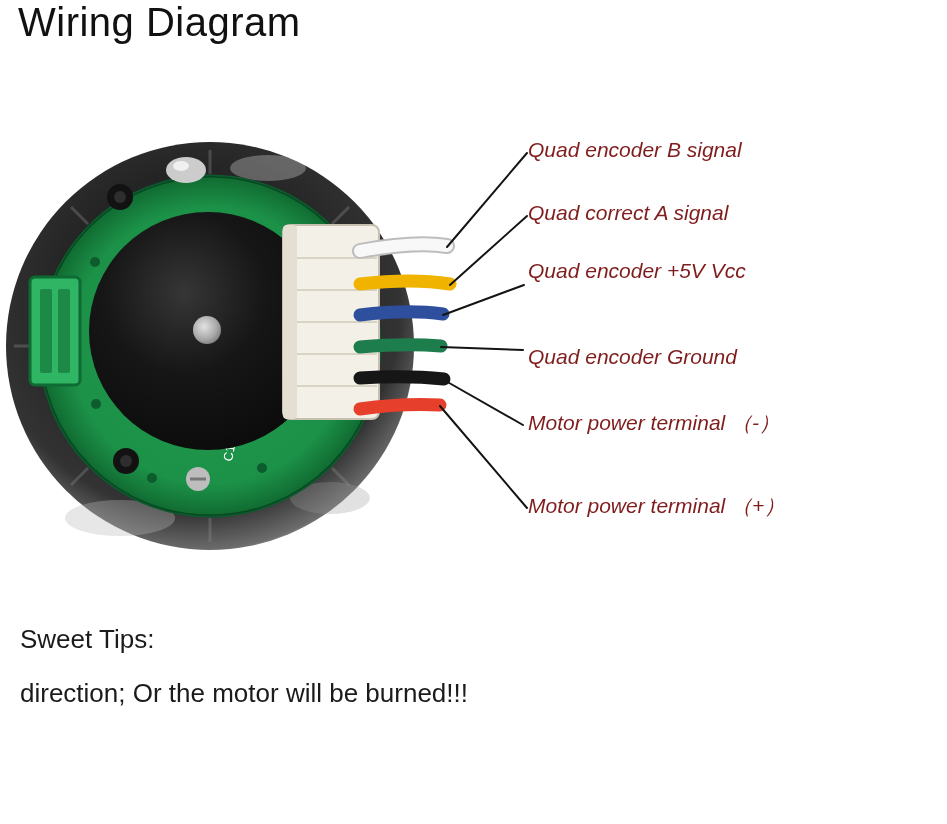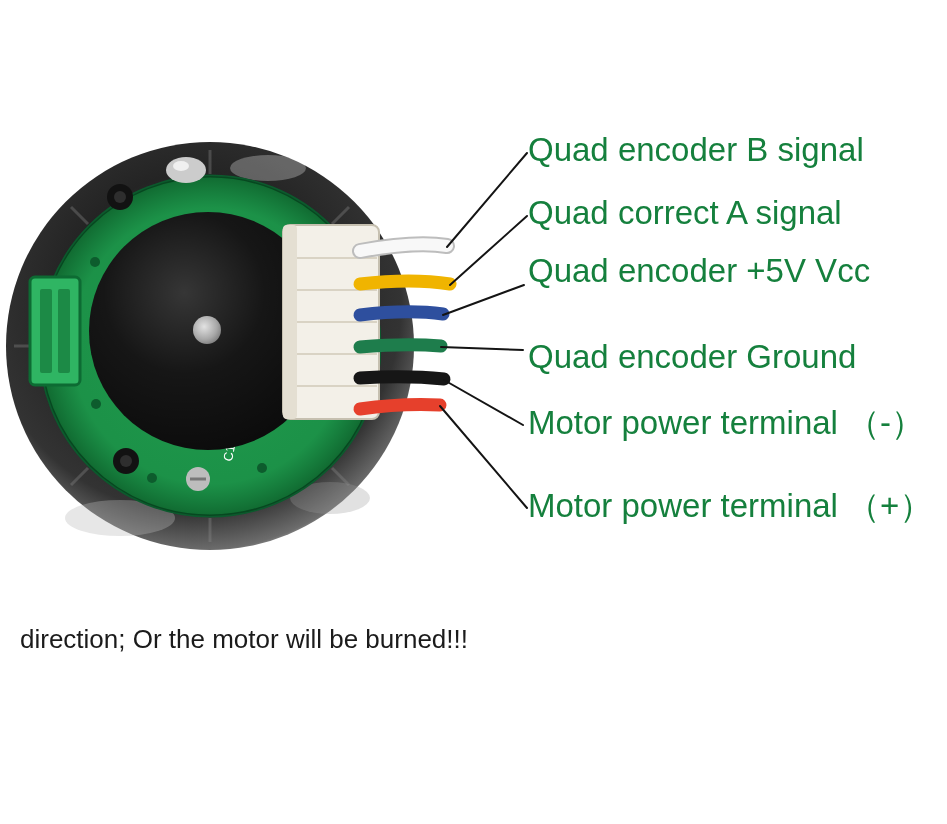--- a/index.html
+++ b/index.html
@@ -27,40 +27,42 @@
     letter-spacing: 0.5px;
   }
   .diagram-svg {
     position: absolute;
     left: 0;
     top: 0;
   }
   .wire-label {
     position: absolute;
     left: 528px;
-    font-size: 33px;
+    font-size: 21px;
     line-height: 38px;
     white-space: nowrap;
-    color: #15803d;
+    color: #7f1d1d;
+    font-style: italic;
   }
   .tips {
     position: absolute;
     left: 20px;
     top: 612px;
     width: 900px;
     font-size: 26px;
     line-height: 54px;
     color: #1b1b1b;
   }
 </style>
 </head>
 <body>
 
 <div class="page">
 
+  <h1 class="title">Wiring Diagram</h1>
 
   <svg class="diagram-svg" width="947" height="824" viewBox="0 0 947 824">
     <defs>
       <radialGradient id="metalG" cx="46%" cy="40%" r="62%">
         <stop offset="0%" stop-color="#4c4c4c"></stop>
         <stop offset="52%" stop-color="#242424"></stop>
         <stop offset="82%" stop-color="#333333"></stop>
         <stop offset="97%" stop-color="#6c6c6c"></stop>
         <stop offset="100%" stop-color="#9a9a9a"></stop>
       </radialGradient>
@@ -174,16 +176,17 @@
   <div>
     <div class="wire-label" style="top:131px">Quad encoder B signal</div>
     <div class="wire-label" style="top:194px">Quad correct A signal</div>
     <div class="wire-label" style="top:252px">Quad encoder +5V Vcc</div>
     <div class="wire-label" style="top:338px">Quad encoder Ground</div>
     <div class="wire-label" style="top:404px">Motor power terminal （-）</div>
     <div class="wire-label" style="top:487px">Motor power terminal （+）</div>
   </div>
 
   <div class="tips">
+    <div>Sweet Tips:</div>
     <div>direction; Or the motor will be burned!!!</div>
   </div>
 
 </div>
 
 </body></html>

